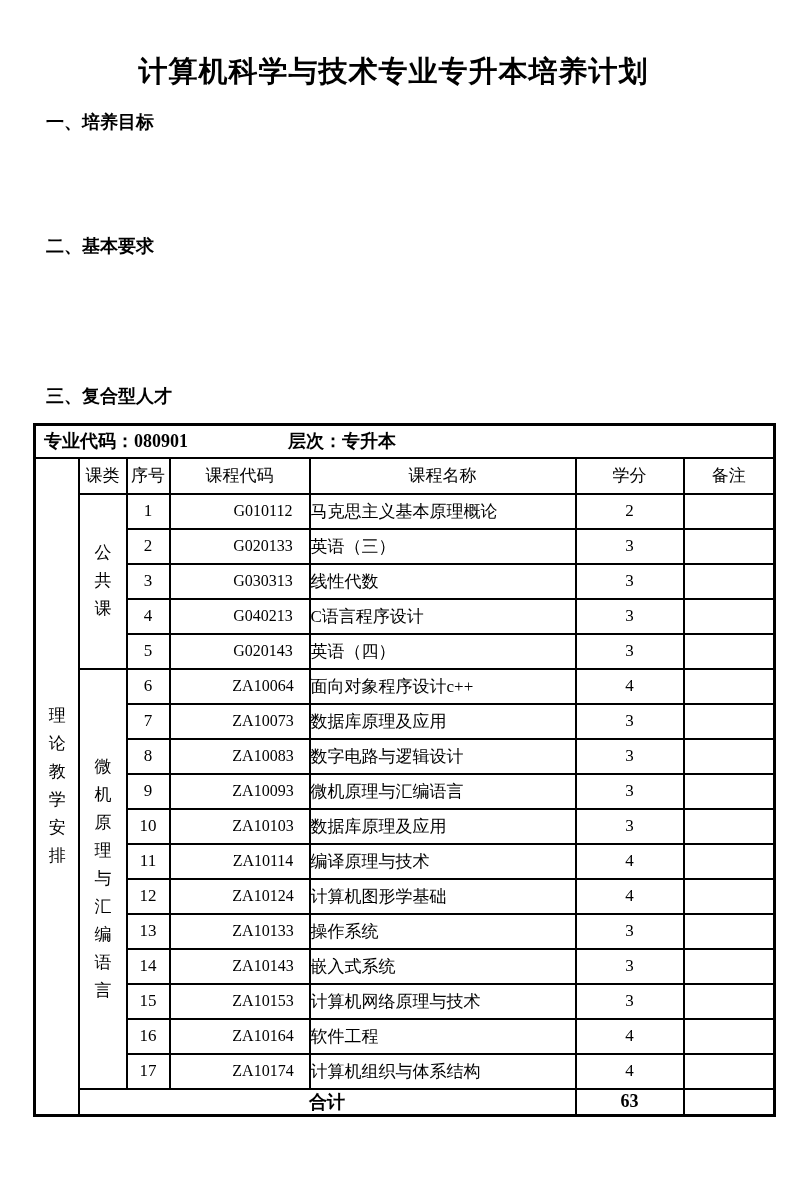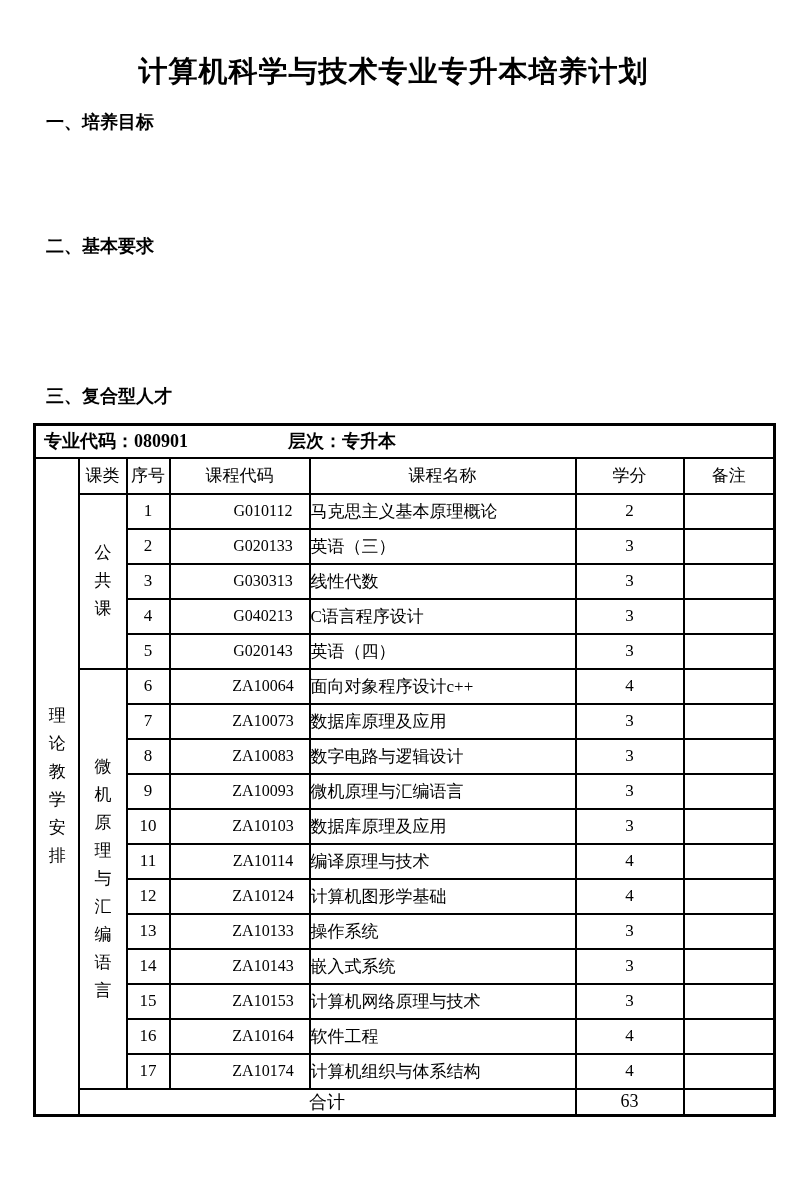--- a/index.html
+++ b/index.html
@@ -50,21 +50,21 @@
   }
   tr.meta-row { height:33px; }
   tr.meta-row td {
     text-align:left; padding-left:8px;
     font-family:Liberation Serif, serif;
     font-weight:bold; font-size:18px;
   }
   tr.meta-row .level-label { margin-left:100px; }
   tr.head-row { height:36px; }
   tr.crow { height:35px; }
-  tr.total-row { height:23px; }
+  tr.total-row { height:23px;font-weight:bold; }
   tr.total-row td { font-size:18px; }
   td.name-col { text-align:left; }
   td.code-col { font-size:16px;padding-left:47px; }
   .vtext {
     width:1.05em; margin:8px auto;
     line-height:28px; font-size:17px;
     word-break:break-all; text-align:right;
   }
 </style>
 </head>

